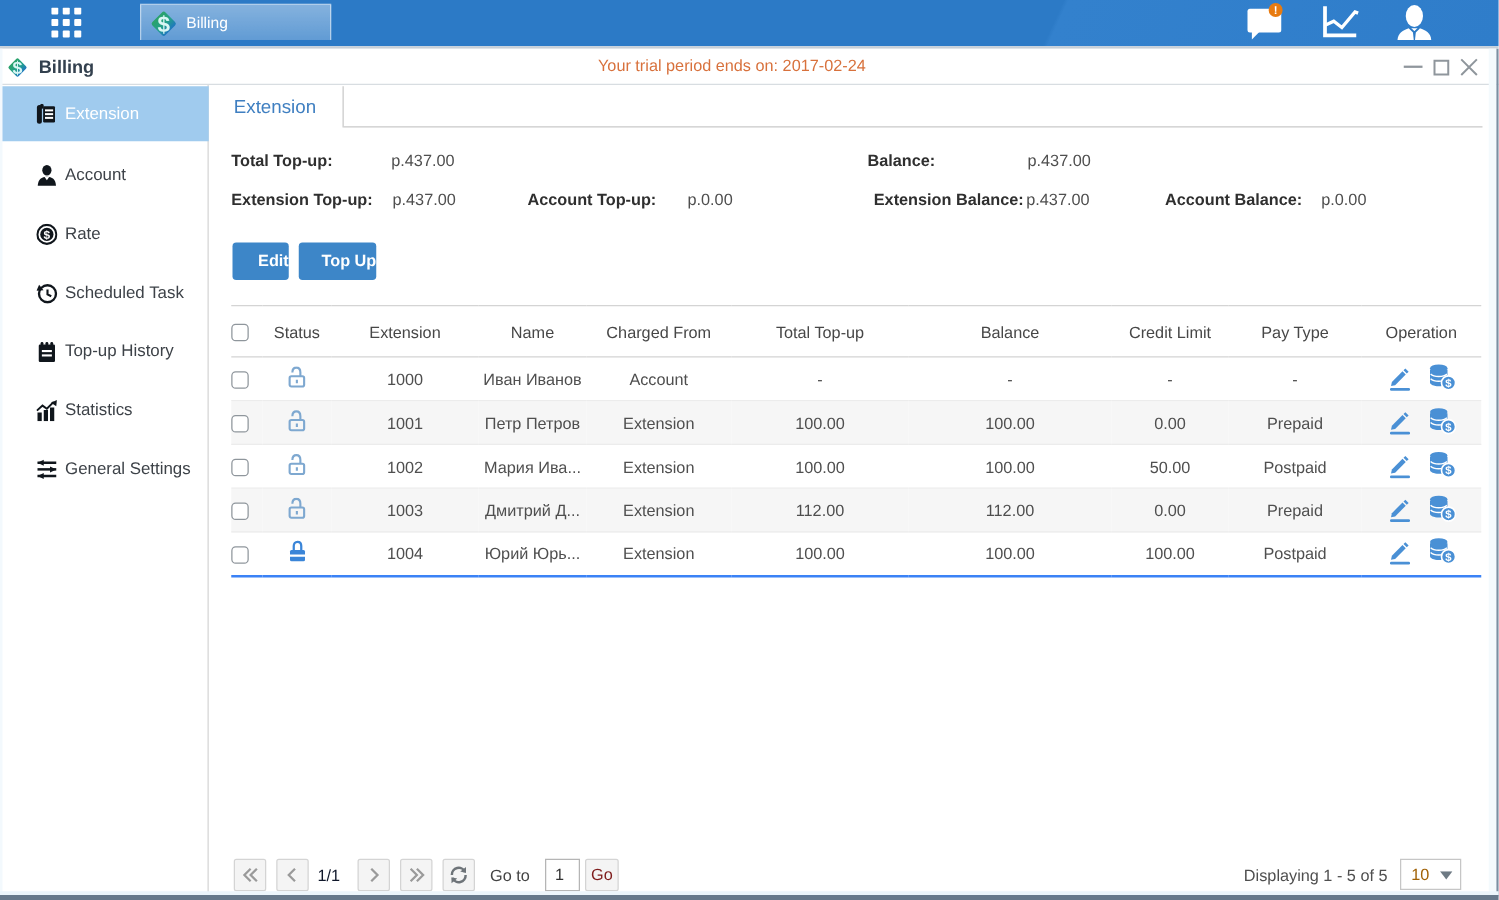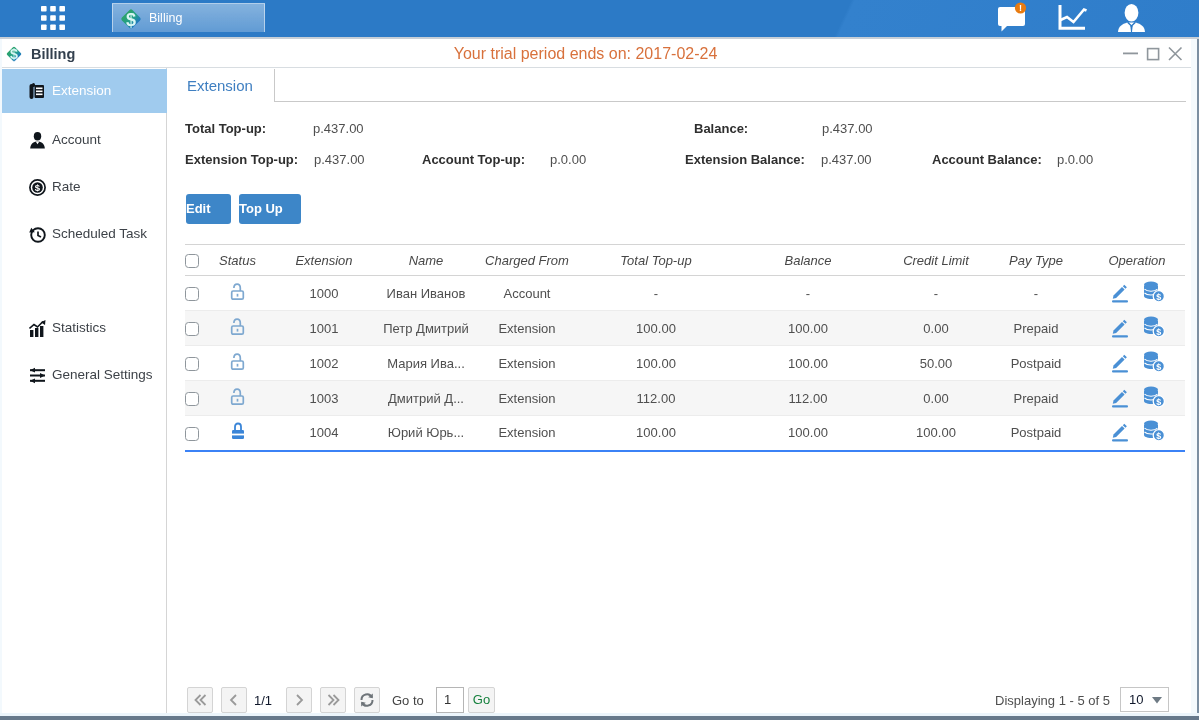--- a/index.html
+++ b/index.html
@@ -12,21 +12,21 @@
 #topbar { left:0; top:0; width:1199px; height:37px;
   background:linear-gradient(115deg,#2c7ac6 0%, #2c7ac6 70%, #3381cd 70.3%, #2f7dca 100%); }
 #tasktab { left:112px; top:3px; width:153px; height:29px; background:linear-gradient(180deg, rgba(255,255,255,0.42), rgba(255,255,255,0.25));
   border:1px solid rgba(255,255,255,0.5); border-bottom:none; }
 #tasktab .lbl { position:absolute; left:36px; top:7px; color:#fff; font-size:12.5px; }
 
 
 #midstrip { left:0; top:37px; width:1199px; height:2px; background:#c7cfd7; }
 #titlebar { left:0; top:39px; width:1199px; height:29px; background:#fff; border-bottom:1px solid #d8dde1; }
 #apptitle { position:absolute; left:31px; top:7px; font-size:14.5px; font-weight:bold; color:#33404e; }
-#trial { position:absolute; left:0px; top:6px; width:1171px; text-align:center; color:#d8713c; font-size:16px; }
+#trial { position:absolute; left:0px; top:6px; width:1171px; text-align:center; color:#d8713c; font-size:13px; }
 .winbtn { position:absolute; }
 
 
 #rightborder { left:1197px; top:39px; width:2px; height:678px; background:#7b8fa2; }
 #rightlight { left:1191px; top:39px; width:6px; height:678px; background:#f4fafd; }
 #botlight { left:0; top:713px; width:1199px; height:4px; background:#ecf5fb; }
 #botborder { left:0; top:716px; width:1199px; height:4px; background:#67798b; }
 #leftborder { left:0; top:39px; width:2px; height:678px; background:#f3f9fd; }
 
 
@@ -39,40 +39,40 @@
 
 
 #content { left:168px; top:68px; width:1027px; height:646px; background:#fff; }
 #tabline { position:absolute; left:107px; top:33px; width:911px; height:1px; background:#c9c9c9; }
 #tab { position:absolute; left:0px; top:1px; width:107px; height:33px; background:#fff; border-right:1px solid #c9c9c9; }
 #tab span { position:absolute; left:19px; top:8px; color:#3f7fc1; font-size:15px; }
 
 .lab { position:absolute; font-weight:bold; color:#2f2f2f; }
 .val { position:absolute; color:#4f4f4f; }
 
-.btn { position:absolute; top:126px; height:30px; background:#3d86c8; color:#fff; text-align:left;
+.btn { position:absolute; top:126px; height:30px; background:#3d86c8; color:#fff; text-align:right;
   line-height:30px; border-radius:3px; font-size:13px; font-weight:bold; }
 
 
 #tbl { position:absolute; left:17px; top:176px; width:1000px; }
 #tbl table { border-collapse:collapse; table-layout:fixed; width:1000px; }
-#tbl th { border-top:1px solid #d4d4d4; border-bottom:1px solid #d4d4d4; height:31px;
-  font-weight:normal; color:#474747; text-align:center; font-size:13px;font-style:italic; }
+#tbl th { border-top:1px solid #d4d4d4; border-bottom:1px solid #d4d4d4; height:41px;
+  font-weight:normal; color:#474747; text-align:center; font-size:13px; }
 #tbl td { height:35px; text-align:center; color:#4f4f4f; font-size:13px; border-bottom:1px solid #ececec; }
 #tbl tr.alt td { background:#f6f6f6; }
 #tbl tr:last-child td { border-bottom:2px solid #3b82f6; }
 .cb { display:inline-block; width:14px; height:14px; border:1.3px solid #8f969c; border-radius:3.5px; background:#fff; vertical-align:middle; }
 
 
 .pbtn { position:absolute; top:619px; width:26px; height:26px; background:#f4f4f4; border:1px solid #d4d4d4; border-radius:2px; }
 .parr { position:absolute; top:619px; width:26px; height:26px; }
 #goto-input { position:absolute; left:268px; top:619px; width:28px; height:26px; border:1px solid #b5b5b5; text-align:left; padding-left:7px; line-height:24px; color:#333; background:#fff; }
-#gobtn { position:absolute; left:300px; top:619px; width:27px; height:26px; background:#f4f4f4; border:1px solid #d4d4d4; border-radius:2px; text-align:center; line-height:24px; color:#15803d; }
+#gobtn { position:absolute; left:300px; top:619px; width:27px; height:26px; background:#f4f4f4; border:1px solid #d4d4d4; border-radius:2px; text-align:center; line-height:24px; color:#7f1d1d; }
 #pgsel { position:absolute; left:952px; top:619px; width:49px; height:25px; border:1px solid #c6c6c6; background:#fff; }
-#pgsel span { position:absolute; left:8px; top:4px; color:#0f172a; }
+#pgsel span { position:absolute; left:8px; top:4px; color:#a16207; }
 </style>
 </head>
 <body>
 <div id="app">
   <div class="abs" id="topbar">
 
     <svg class="abs" style="left:41px;top:6px" width="25" height="25" viewBox="0 0 25 25">
       <g fill="#ffffff">
         <rect x="0" y="0" width="5.6" height="5.6" rx="0.8"></rect>
           <rect x="9.2" y="0" width="5.6" height="5.6" rx="0.8"></rect>
@@ -178,20 +178,33 @@
       <span class="txt">Rate</span>
     </div>
     <div class="sitem" style="top:144px">
       <svg class="sicon" viewBox="0 0 17 17">
         <circle cx="9" cy="9" r="6.8" fill="none" stroke="#10161c" stroke-width="1.9"></circle>
         <path d="M9,5.5 L9,9.5 L12,11" stroke="#10161c" stroke-width="1.7" fill="none"></path>
         <path d="M0.2,6.5 L5.8,6.2 L2.3,1.8 Z" fill="#10161c"></path>
       </svg>
       <span class="txt">Scheduled Task</span>
     </div>
+    <div class="sitem" style="top:191px">
+      <svg class="sicon" viewBox="0 0 17 17">
+          <g fill="#10161c">
+        <rect x="2" y="2.5" width="13" height="14" rx="1"></rect>
+        <rect x="3.5" y="0.5" width="2.2" height="4" rx="1"></rect>
+        <rect x="7.4" y="0.5" width="2.2" height="4" rx="1"></rect>
+        <rect x="11.3" y="0.5" width="2.2" height="4" rx="1"></rect>
+        <rect x="4.5" y="7" width="8" height="1.7" fill="#fff"></rect>
+        <rect x="4.5" y="10.5" width="8" height="1.7" fill="#fff"></rect>
+      </g>
+        </svg>
+      <span class="txt">Top-up History</span>
+    </div>
     <div class="sitem" style="top:238px">
       <svg class="sicon" viewBox="0 0 17 17">
           <g fill="#10161c">
         <rect x="1" y="10" width="3.4" height="7"></rect>
         <rect x="6" y="8" width="3.4" height="9"></rect>
         <rect x="11" y="6" width="3.4" height="11"></rect>
         <path d="M0.5,8.5 L5,4.5 L8.5,7 L14,1.5" stroke="#10161c" stroke-width="1.6" fill="none"></path>
         <path d="M16.5,0 L16,5 L11.8,2.2 Z"></path>
       </g>
         </svg>
@@ -220,21 +233,21 @@
 
     <div class="lab" style="left:17px;top:53px">Total Top-up:</div>
     <div class="val" style="left:145px;top:53px">p.437.00</div>
     <div class="lab" style="left:526px;top:53px">Balance:</div>
     <div class="val" style="left:654px;top:53px">p.437.00</div>
 
     <div class="lab" style="left:17px;top:84px">Extension Top-up:</div>
     <div class="val" style="left:146px;top:84px">p.437.00</div>
     <div class="lab" style="left:254px;top:84px">Account Top-up:</div>
     <div class="val" style="left:382px;top:84px">p.0.00</div>
-    <div class="lab" style="left:517px;top:84px">Extension Balance:</div>
+    <div class="lab" style="left:531px;top:84px">Extension Balance:</div>
     <div class="val" style="left:653px;top:84px">p.437.00</div>
     <div class="lab" style="left:764px;top:84px">Account Balance:</div>
     <div class="val" style="left:889px;top:84px">p.0.00</div>
 
     <div class="btn" style="left:18px;width:45px">Edit</div>
     <div class="btn" style="left:71px;width:62px">Top Up</div>
 
     <div id="tbl">
       <table>
         <colgroup>
@@ -300,21 +313,21 @@
         <tr class="alt">
           <td style="text-align:left"><span class="cb"></span></td>
           <td><svg width="17" height="18" viewBox="0 0 17 18">
                   <g stroke="#7ea8d0" stroke-width="1.7" fill="none">
                     <rect x="2.7" y="8" width="11.6" height="8.2" rx="1.4"></rect>
                     <path d="M8.5,10.8 L8.5,13.6"></path>
                     <path d="M4.9,5 C4.9,2.6 6.1,1.1 8.1,1.1 C10.1,1.1 11.3,2.6 11.3,5 L11.3,8"></path>
                   </g>
                 </svg></td>
           <td>1001</td>
-              <td>Петр Дмитрий</td>
+              <td>Петр Петров</td>
               <td>Extension</td>
           <td>100.00</td>
               <td>100.00</td>
               <td>0.00</td>
               <td>Prepaid</td>
           <td><svg width="22" height="22" viewBox="0 0 22 22" style="margin-right:12px">
                   <g fill="#4a90d5">
                     <path d="M4.5,14.5 L13,6 L15.6,8.6 L7.1,17.1 L3.8,17.8 Z"></path>
                     <rect x="3" y="19.3" width="16" height="2.2" rx="1"></rect>
                   </g>

